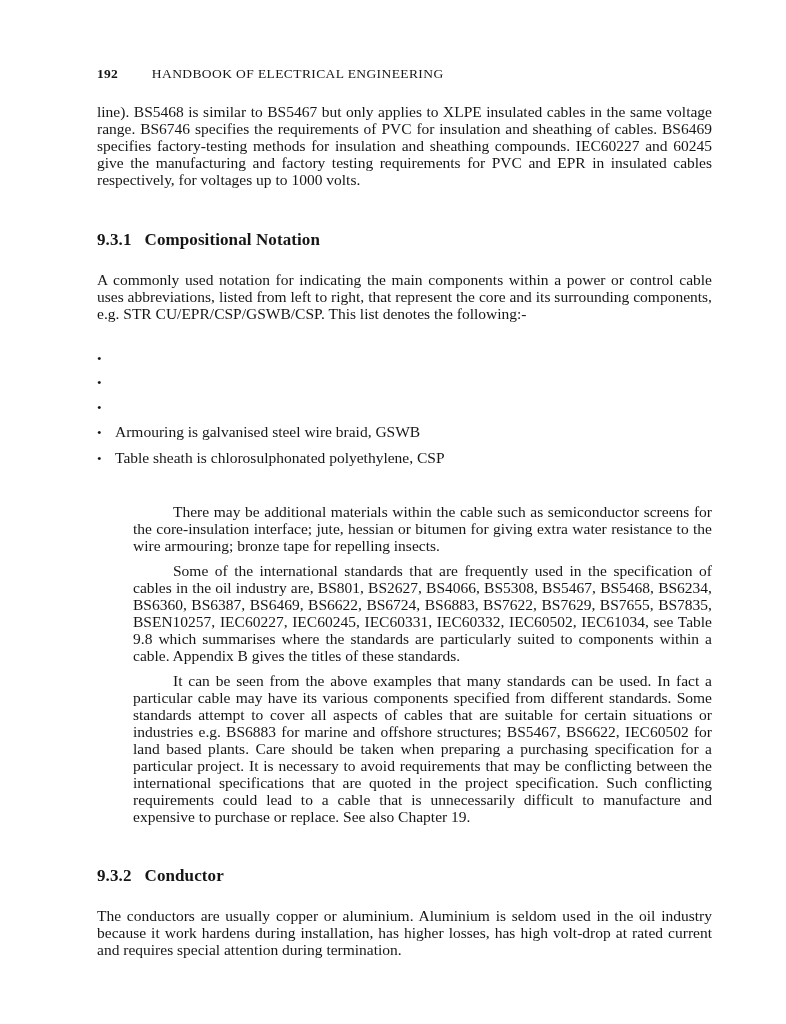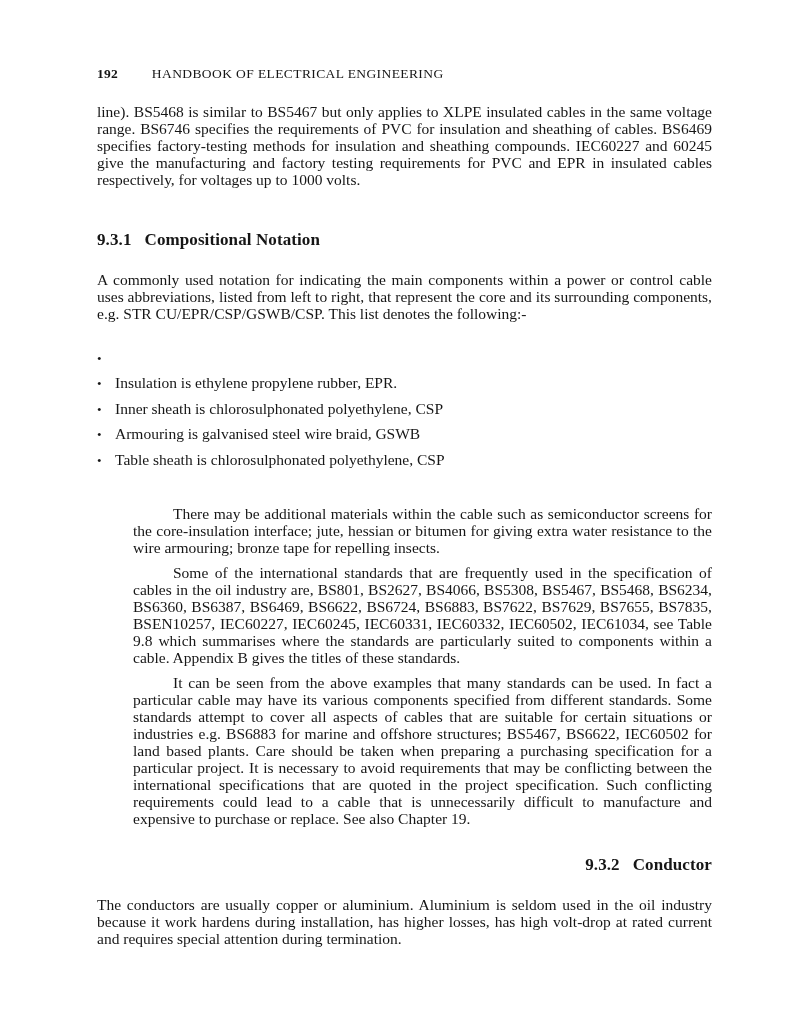--- a/index.html
+++ b/index.html
@@ -37,21 +37,21 @@
     margin: 0;
   }
   .para.indent { text-indent: 40px; margin-left: 36px; }
   .section-heading {
     font-size: 17px;
     font-weight: bold;
     margin: 42px 0 21px 0;
     letter-spacing: 0.1px;
   }
   .section-heading .sec-num { margin-right: 13px; font-family: Liberation Serif, serif; }
-  .heading-932 { margin-top: 28px; text-align: right; }
+  .heading-932 { margin-top: 41px; }
   .bullet-list {
     list-style: none;
     margin: 27px 0 27px 0;
     padding: 0;
   }
   .bullet-item {
     display: flex;
     align-items: baseline;
     font-size: 15.5px;
     line-height: 19.6px;
@@ -80,25 +80,23 @@
   </h2>
 
   <p class="para">A commonly used notation for indicating the main components within a power or control cable uses abbreviations, listed from left to right, that represent the core and its surrounding components, e.g. STR CU/EPR/CSP/GSWB/CSP. This list denotes the following:-</p>
 
   <ul class="bullet-list">
     <li class="bullet-item">
       <span class="bullet-glyph">•</span>
     </li>
     <li class="bullet-item">
       <span class="bullet-glyph">•</span>
-      <span class="bullet-text">Insulation is ethylene propylene rubber, EPR.</span>
     </li>
     <li class="bullet-item">
       <span class="bullet-glyph">•</span>
-      <span class="bullet-text">Inner sheath is chlorosulphonated polyethylene, CSP</span>
     </li>
     <li class="bullet-item">
       <span class="bullet-glyph">•</span>
       <span class="bullet-text">Armouring is galvanised steel wire braid, GSWB</span>
     </li>
     <li class="bullet-item">
       <span class="bullet-glyph">•</span>
       <span class="bullet-text">Table sheath is chlorosulphonated polyethylene, CSP</span>
     </li>
   </ul>

